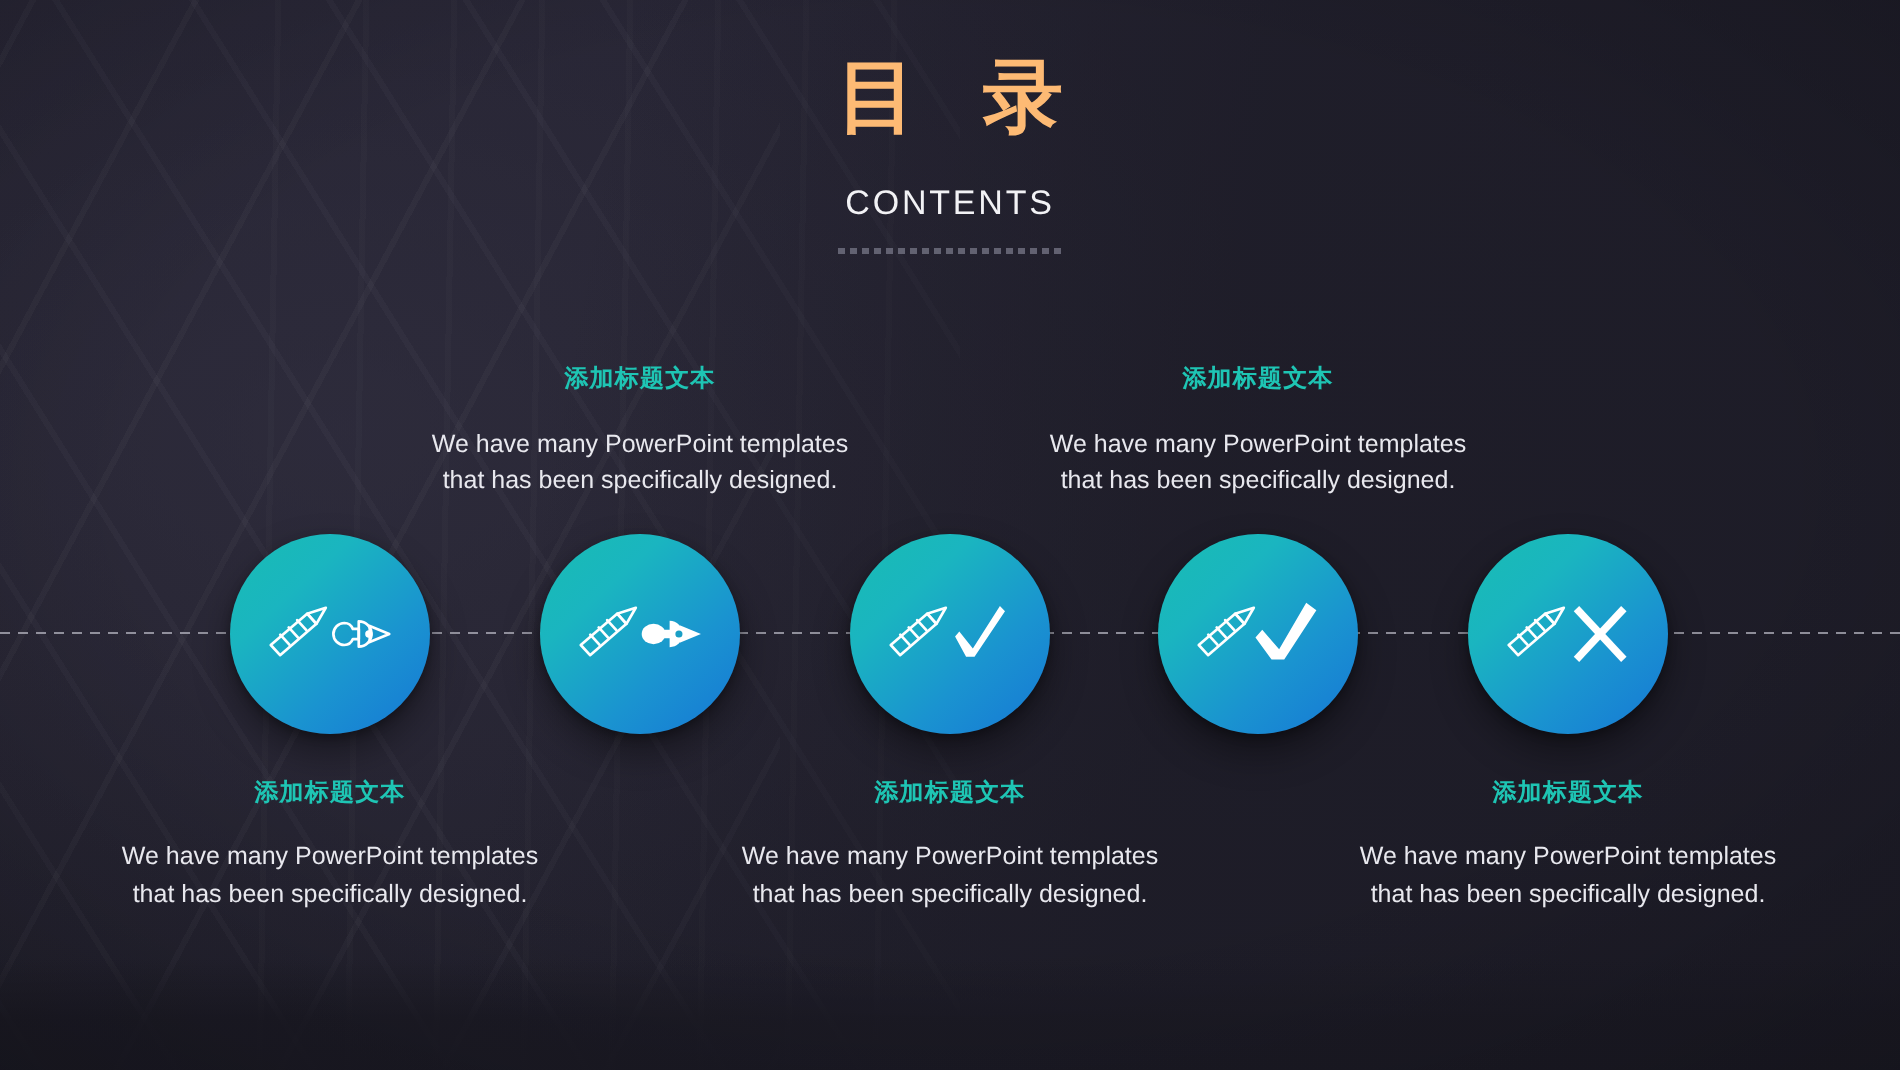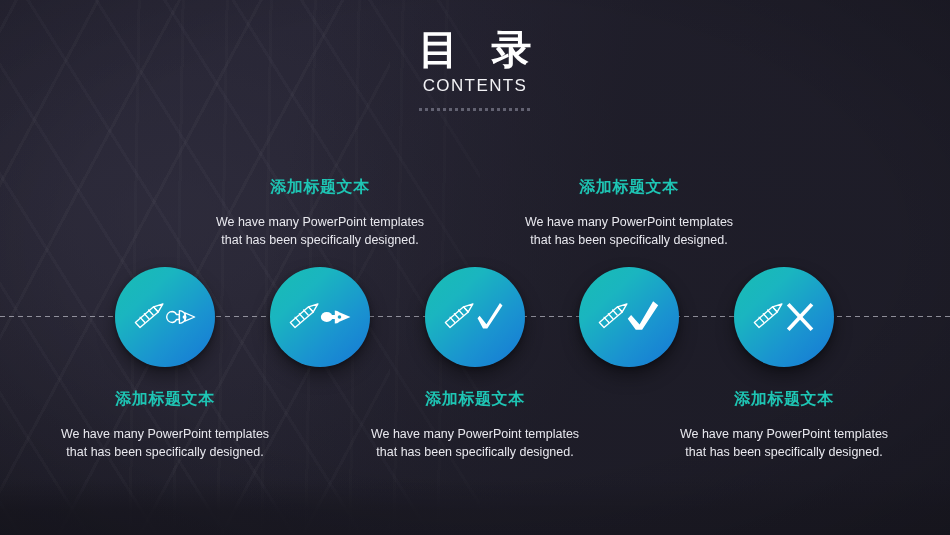--- a/index.html
+++ b/index.html
@@ -91,26 +91,26 @@
     position: absolute;
     left: 0; right: 0;
     top: 28px;
     text-align: center;
     z-index: 5;
   }
   .title-cn {
     font-size: 40px;
     font-weight: bold;
     letter-spacing: 11px;
-    color: #ffffff;
+    color: #fdba74;
     line-height: 1.05;
     margin-left: 11px;
   }
   .title-en {
-    margin-top: 6px;
+    margin-top: 22px;
     font-size: 17px;
     letter-spacing: 1.4px;
     color: #f2f2f5;
     font-weight: normal;
   }
   .title-divider {
     margin: 12px auto 0;
     width: 112px;
     height: 3px;
     background-image: linear-gradient(90deg, #6d6d7d 0 55%, rgba(0,0,0,0) 55% 100%);
@@ -159,21 +159,21 @@
 
   
   .caption {
     position: absolute;
     width: 210px;
     text-align: center;
     z-index: 5;
   }
   .caption-title {
     color: #1ec5b4;
-    font-size: 16px;
+    font-size: 12px;
     font-weight: bold;
     letter-spacing: .6px;
     line-height: 1.35;
     white-space: nowrap;
   }
   .caption-body {
     margin-top: 15px;
     color: #e8e8ee;
     font-size: 12.5px;
     line-height: 1.5;

